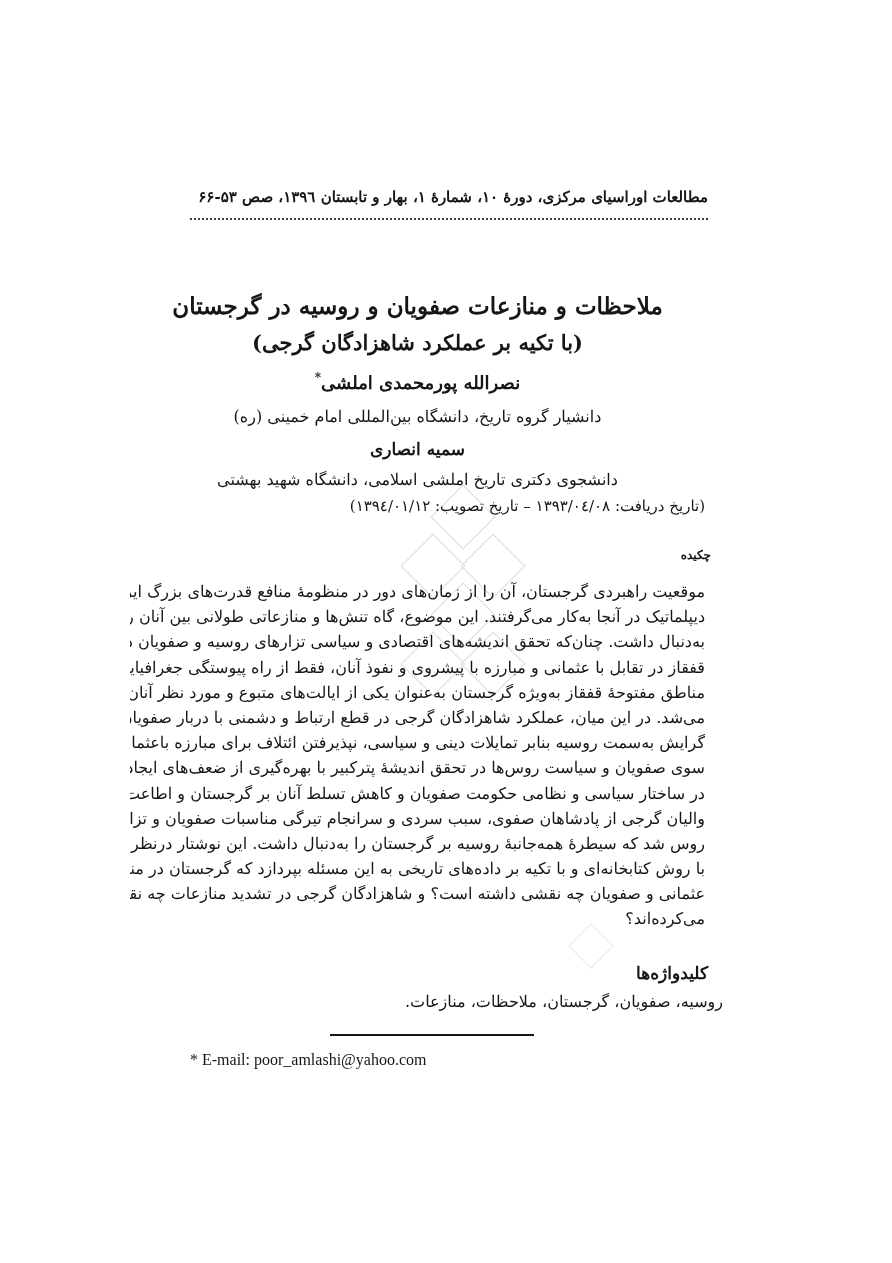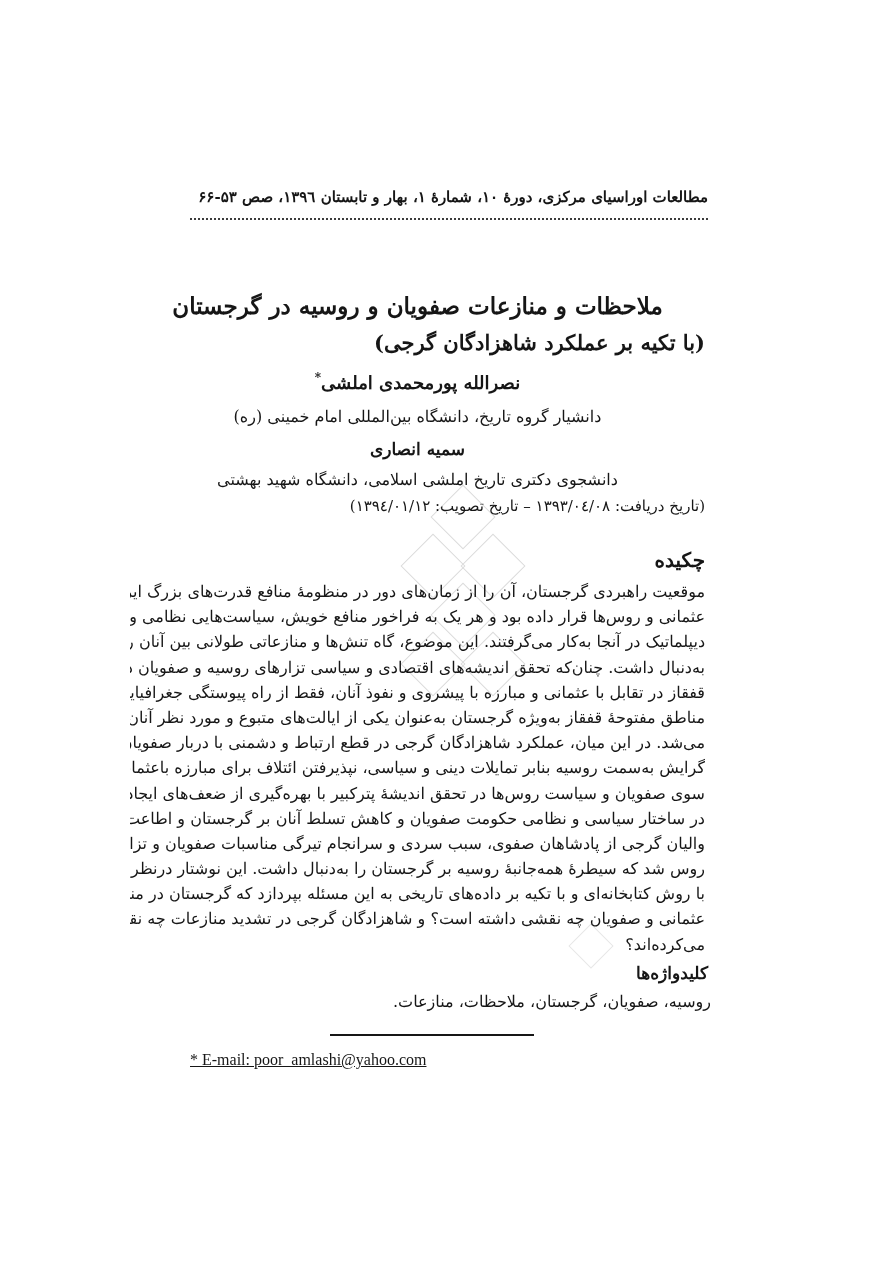--- a/index.html
+++ b/index.html
@@ -40,36 +40,36 @@
 
   
   .col {
     position: absolute;
     left: 130px;
     width: 575px;
     text-align: center;
     z-index: 2;
   }
   .title-line-1 { top: 289px; font-size: 23px; font-weight: bold; line-height: 34px; }
-  .title-line-2 { top: 326px; font-size: 21px; font-weight: bold; line-height: 34px; text-align: right; }
+  .title-line-2 { top: 326px; font-size: 21px; font-weight: bold; line-height: 34px; }
   .author-name-1 { top: 371px; font-size: 18px; font-weight: bold; }
   .author-name-1 sup { font-size: 12px; }
   .affiliation-1 { top: 407px; font-size: 16px; }
   .author-name-2 { top: 439px; font-size: 17px; font-weight: bold; }
   .affiliation-2 { top: 470px; font-size: 16px; }
   .dates-line { top: 497px; font-size: 15px; text-align: right; }
 
   
   .abstract-heading {
     position: absolute;
     top: 548px;
-    left: 130px;
+    left: 136px;
     width: 575px;
     text-align: right;
-    font-size: 20px;
+    font-size: 12px;
     font-weight: bold;
     z-index: 2;
   }
   .abstract-body {
     position: absolute;
     top: 579px;
     left: 130px;
     width: 575px;
     z-index: 2;
   }
@@ -95,21 +95,21 @@
     left: 130px;
     width: 578px;
     text-align: right;
     font-size: 17px;
     font-weight: bold;
     z-index: 2;
   }
   .keywords-text {
     position: absolute;
     top: 992px;
-    left: 128px;
+    left: 140px;
     width: 583px;
     text-align: right;
     font-size: 16px;
     z-index: 2;
   }
 
   
   .footnote-rule {
     position: absolute;
     top: 1034px;
@@ -119,21 +119,20 @@
     z-index: 2;
   }
   .footnote {
     position: absolute;
     top: 1051px;
     left: 190px;
     font-family: "Liberation Serif", serif;
     font-size: 16px;
     direction: ltr;
     z-index: 2;
-    text-decoration: underline;
   }
 
   
   .wm {
     position: absolute;
     border: 1.5px solid #dcdcdc;
     transform: rotate(45deg);
     z-index: 1;
   }
   .wm.small { border-color: #e7e7e7; }
@@ -163,21 +162,20 @@
   <div class="col affiliation-1 rtl">دانشیار گروه تاریخ، دانشگاه بین‌المللی امام خمینی (ره)</div>
   <div class="col author-name-2 rtl">سمیه انصاری</div>
   <div class="col affiliation-2 rtl">دانشجوی دکتری تاریخ املشی اسلامی، دانشگاه شهید بهشتی</div>
 
   <div class="col dates-line rtl">(تاریخ دریافت: ۱۳۹۳/۰٤/۰۸ – تاریخ تصویب: ۱۳۹٤/۰۱/۱۲)</div>
 
   <div class="abstract-heading rtl">چکیده</div>
 
   <div class="abstract-body">
     <div class="abstract-line">موقعیت راهبردی گرجستان، آن را از زمان‌های دور در منظومهٔ منافع قدرت‌های بزرگ ایران،</div>
-    <div class="abstract-line">عثمانی و روس‌ها قرار داده بود و هر یک به فراخور منافع خویش، سیاست‌هایی نظامی و</div>
     <div class="abstract-line">دیپلماتیک در آنجا به‌کار می‌گرفتند. این موضوع، گاه تنش‌ها و منازعاتی طولانی بین آنان را</div>
     <div class="abstract-line">به‌دنبال داشت. چنان‌که تحقق اندیشه‌های اقتصادی و سیاسی تزارهای روسیه و صفویان در منطقهٔ</div>
     <div class="abstract-line">قفقاز در تقابل با عثمانی و مبارزه با پیشروی و نفوذ آنان، فقط از راه پیوستگی جغرافیایی بین</div>
     <div class="abstract-line">مناطق مفتوحهٔ قفقاز به‌ویژه گرجستان به‌عنوان یکی از ایالت‌های متبوع و مورد نظر آنان ممکن</div>
     <div class="abstract-line">می‌شد. در این میان، عملکرد شاهزادگان گرجی در قطع ارتباط و دشمنی با دربار صفویان و</div>
     <div class="abstract-line">گرایش به‌سمت روسیه بنابر تمایلات دینی و سیاسی، نپذیرفتن ائتلاف برای مبارزه باعثمانی از</div>
     <div class="abstract-line">سوی صفویان و سیاست روس‌ها در تحقق اندیشهٔ پترکبیر با بهره‌گیری از ضعف‌های ایجاد شده</div>
     <div class="abstract-line">در ساختار سیاسی و نظامی حکومت صفویان و کاهش تسلط آنان بر گرجستان و اطاعت‌نکردن</div>
     <div class="abstract-line">والیان گرجی از پادشاهان صفوی، سبب سردی و سرانجام تیرگی مناسبات صفویان و تزارهای</div>
     <div class="abstract-line">روس شد که سیطرهٔ همه‌جانبهٔ روسیه بر گرجستان را به‌دنبال داشت. این نوشتار درنظر دارد تا</div>

